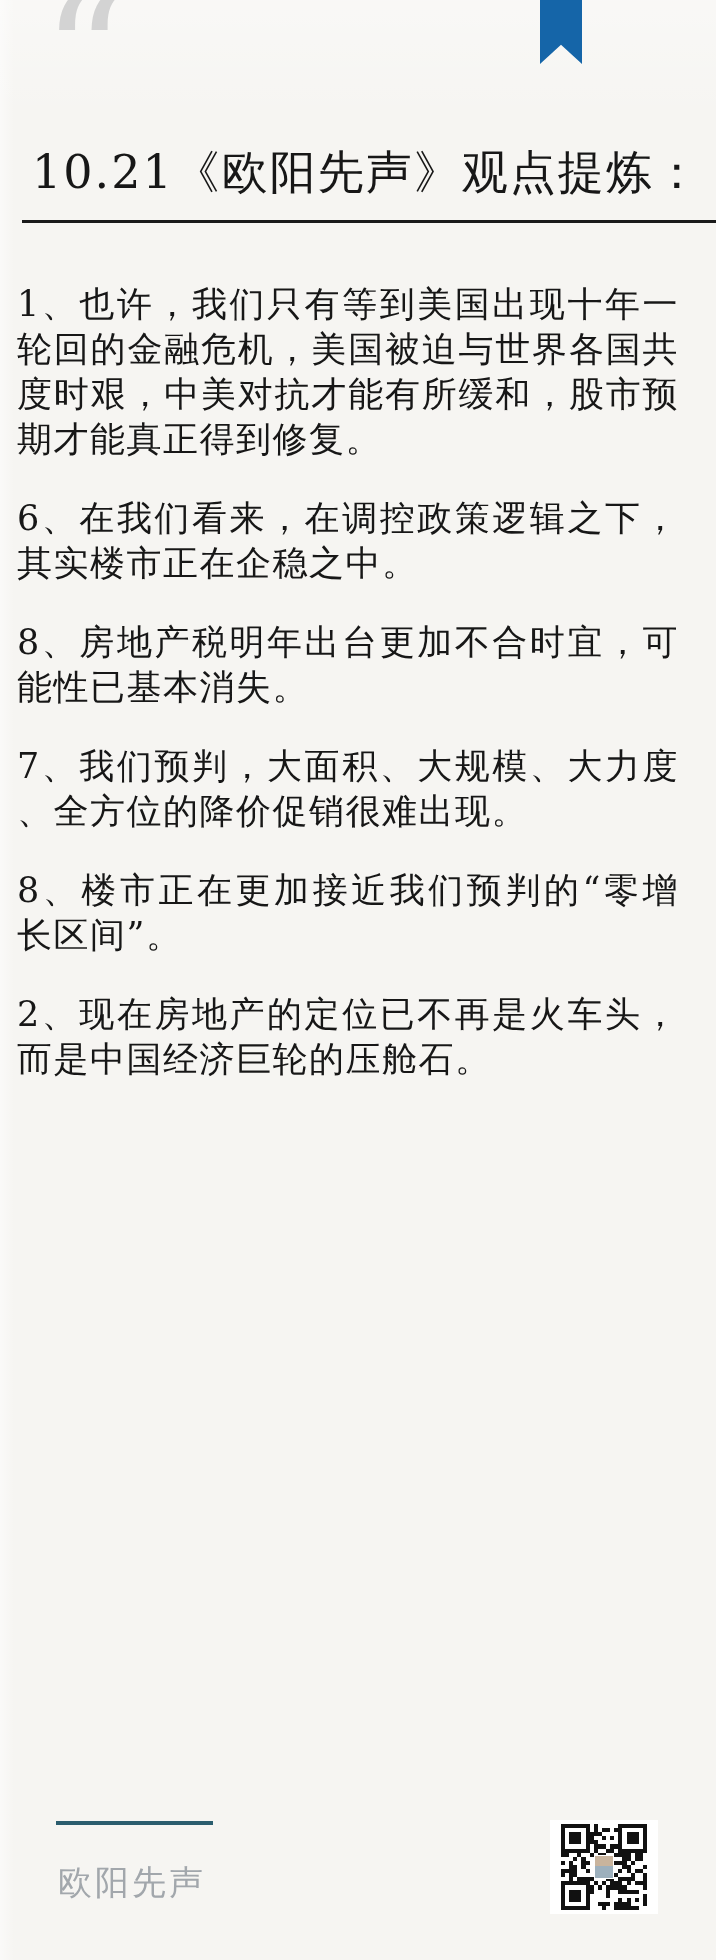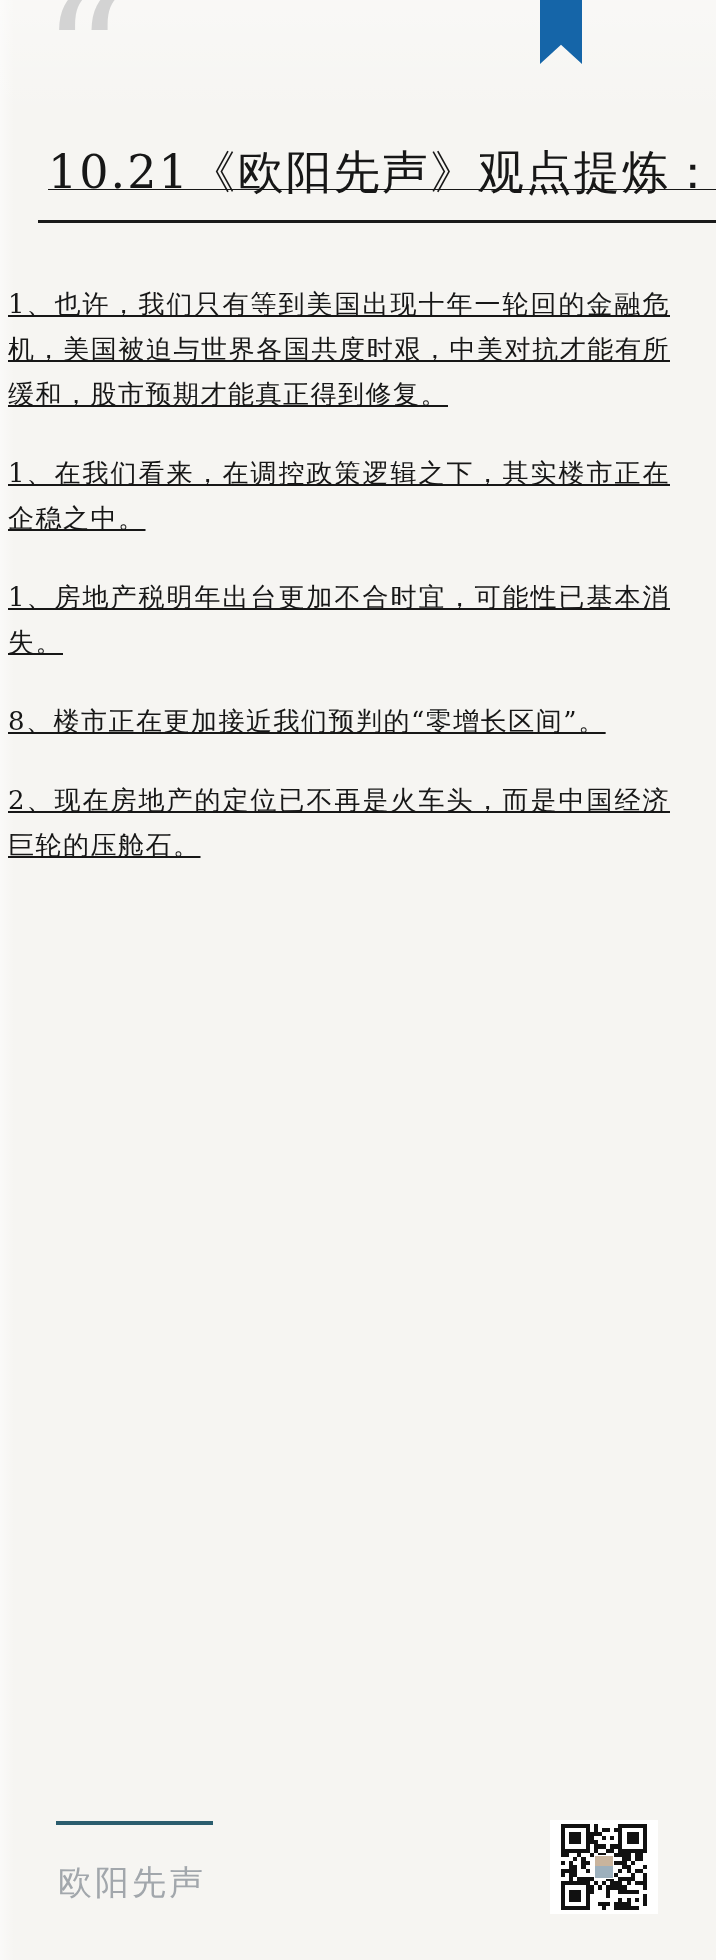--- a/index.html
+++ b/index.html
@@ -22,34 +22,34 @@
     user-select:none;
   }
   
   .ribbon-icon{
     position:absolute;left:540px;top:0;
     width:42px;height:64px;
     clip-path:polygon(0 0,100% 0,100% 100%,50% 70%,0 100%);
   }
   
   .title-wrap{
-    position:absolute;left:38px;top:142px;right:0;
+    position:absolute;left:22px;top:142px;right:0;
     border-bottom:3px solid #1a1a1a;
     padding:0 12px 16px 10px;
-    white-space:nowrap;overflow:hidden;text-decoration:underline;
+    white-space:nowrap;overflow:hidden;
   }
   .title{
     font-size:46px;letter-spacing:2px;font-weight:500;
   }
   
   .body{
-    position:absolute;left:8px;top:282px;width:662px;
-    font-size:26px;line-height:45px;letter-spacing:1.5px;
+    position:absolute;left:17px;top:282px;width:662px;
+    font-size:35px;line-height:45px;letter-spacing:1.5px;
     text-align:justify;
-    line-break:anywhere;overflow-wrap:anywhere;word-break:break-all;text-decoration:underline;
+    line-break:anywhere;overflow-wrap:anywhere;word-break:break-all;
   }
   .body p{margin:0 0 34px 0;}
   
   .footer-divider{
     position:absolute;left:56px;top:1821px;width:157px;height:4px;
   }
   .brand{
     position:absolute;left:58px;top:1860px;
     font-family:"Liberation Sans", sans-serif;
     font-size:34px;letter-spacing:3px;
@@ -69,22 +69,23 @@
   <span class="quote-icon" style="color: rgb(211, 211, 211);">“</span>
 
   <div class="ribbon-icon" style="background-color: rgb(21, 101, 168);"></div>
 
   <div class="title-wrap" style="border-bottom-color: rgb(26, 26, 26);">
     <span class="title">10.21《欧阳先声》观点提炼：</span>
   </div>
 
   <div class="body">
     <p>1、也许，我们只有等到美国出现十年一轮回的金融危机，美国被迫与世界各国共度时艰，中美对抗才能有所缓和，股市预期才能真正得到修复。</p>
-    <p>1、在我们看来，在调控政策逻辑之下，其实楼市正在企稳之中。</p>
-    <p>1、房地产税明年出台更加不合时宜，可能性已基本消失。</p>
+    <p>6、在我们看来，在调控政策逻辑之下，其实楼市正在企稳之中。</p>
+    <p>8、房地产税明年出台更加不合时宜，可能性已基本消失。</p>
+    <p>7、我们预判，大面积、大规模、大力度、全方位的降价促销很难出现。</p>
     <p>8、楼市正在更加接近我们预判的“零增长区间”。</p>
     <p>2、现在房地产的定位已不再是火车头，而是中国经济巨轮的压舱石。</p>
   </div>
 
   <div class="footer-divider" style="background-color: rgb(43, 93, 110);"></div>
 
   <div class="brand" style="color: rgb(162, 167, 172);">欧阳先声</div>
 
   <div class="qr">
     <svg id="qr-svg" width="86" height="86" viewBox="0 0 21 21" shape-rendering="crispEdges">

